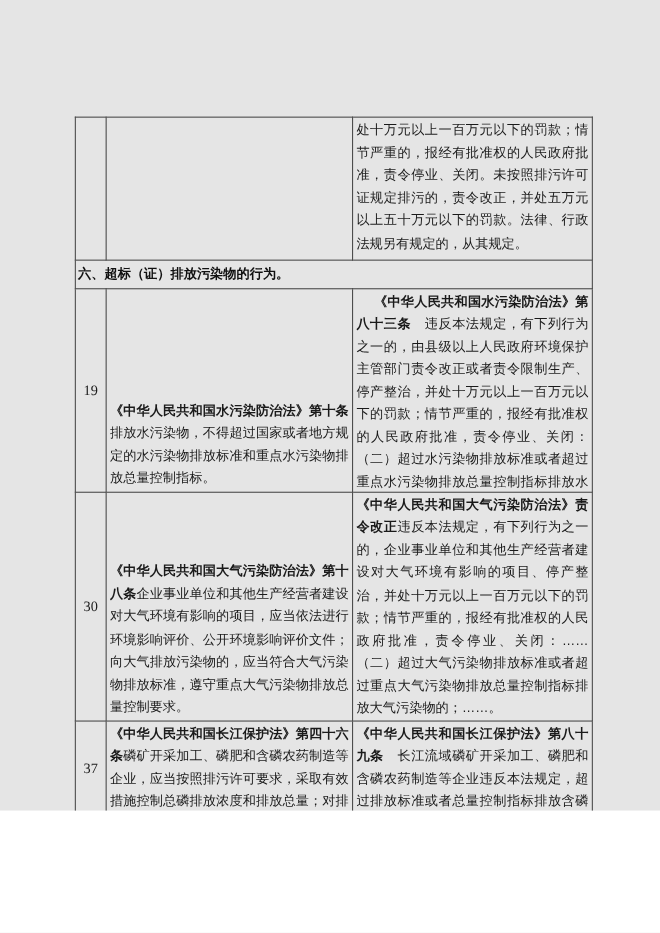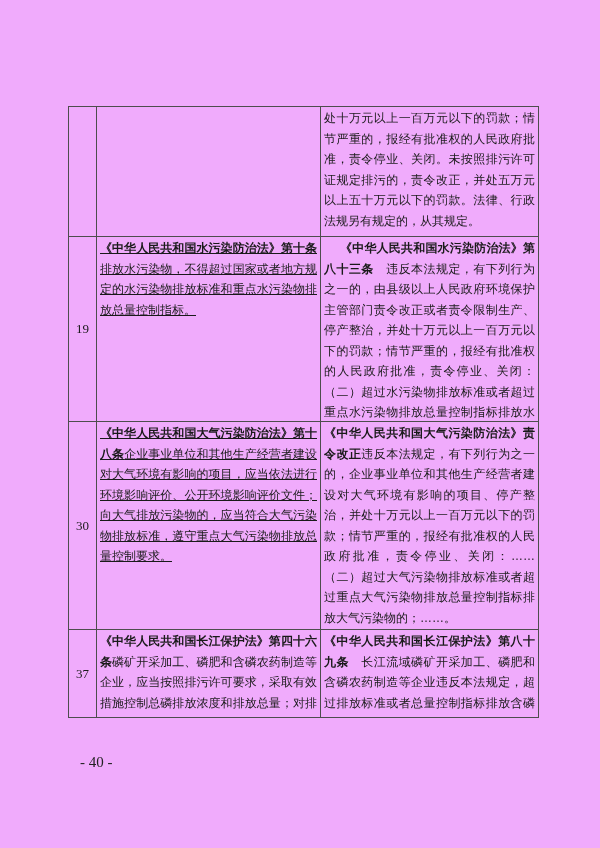--- a/index.html
+++ b/index.html
@@ -1,37 +1,37 @@
 <!DOCTYPE html>
 <html><head>
 <meta charset="utf-8">
 <style>
   html,body{margin:0;padding:0;background:#ffffff;}
   .page{
     position:relative;
-    width:600px;height:848px;
-    background:#f0abfc;
+    width:600px;height:737px;
+    background:#e5e5e5;
     font-family:"Liberation Sans","DejaVu Sans",sans-serif;
     color:#1a1a1a;
     overflow:hidden;
   }
   table.doc-table{
     position:absolute;left:68px;top:106px;
     width:470px;
     border-collapse:collapse;
     table-layout:fixed;
   }
   .doc-table td{
     border:1px solid #4d4d4d;
     padding:1px 3px;
     vertical-align:top;
     overflow:hidden;
   }
   .cb{overflow:hidden;display:flex;flex-direction:column;justify-content:flex-start;}
-  .cb.center{justify-content:flex-start;text-decoration:underline;}
+  .cb.center{justify-content:flex-end;}
   .doc-table p{
     margin:0;
     font-size:12px;
     line-height:20.5px;
     text-align:justify;
     text-justify:inter-ideograph;
     word-break:break-all;
   }
   .doc-table p b{font-weight:bold;}
   td.num-cell{text-align:center;vertical-align:middle;}
@@ -67,20 +67,25 @@
         <tr style="height:130px">
       <td class="num-cell"></td>
       <td></td>
       <td>
         <div class="cb" style="height:126px">
           <p>处十万元以上一百万元以下的罚款；情节严重的，报经有批准权的人民政府批准，责令停业、关闭。未按照排污许可证规定排污的，责令改正，并处五万元以上五十万元以下的罚款。法律、行政法规另有规定的，从其规定。</p>
         </div>
       </td>
     </tr>
 
+    <tr style="height:22px">
+      <td class="section-cell" colspan="3">
+        <p class="section-title">六、超标（证）排放污染物的行为。</p>
+      </td>
+    </tr>
 
     <tr style="height:185px">
       <td class="num-cell">
         <div class="rownum">19</div>
       </td>
       <td>
         <div class="cb center" style="height:181px">
           <p><b>《中华人民共和国水污染防治法》第十条</b><span>排放水污染物，不得超过国家或者地方规定的水污染物排放标准和重点水污染物排放总量控制指标。</span></p>
         </div>
       </td>

